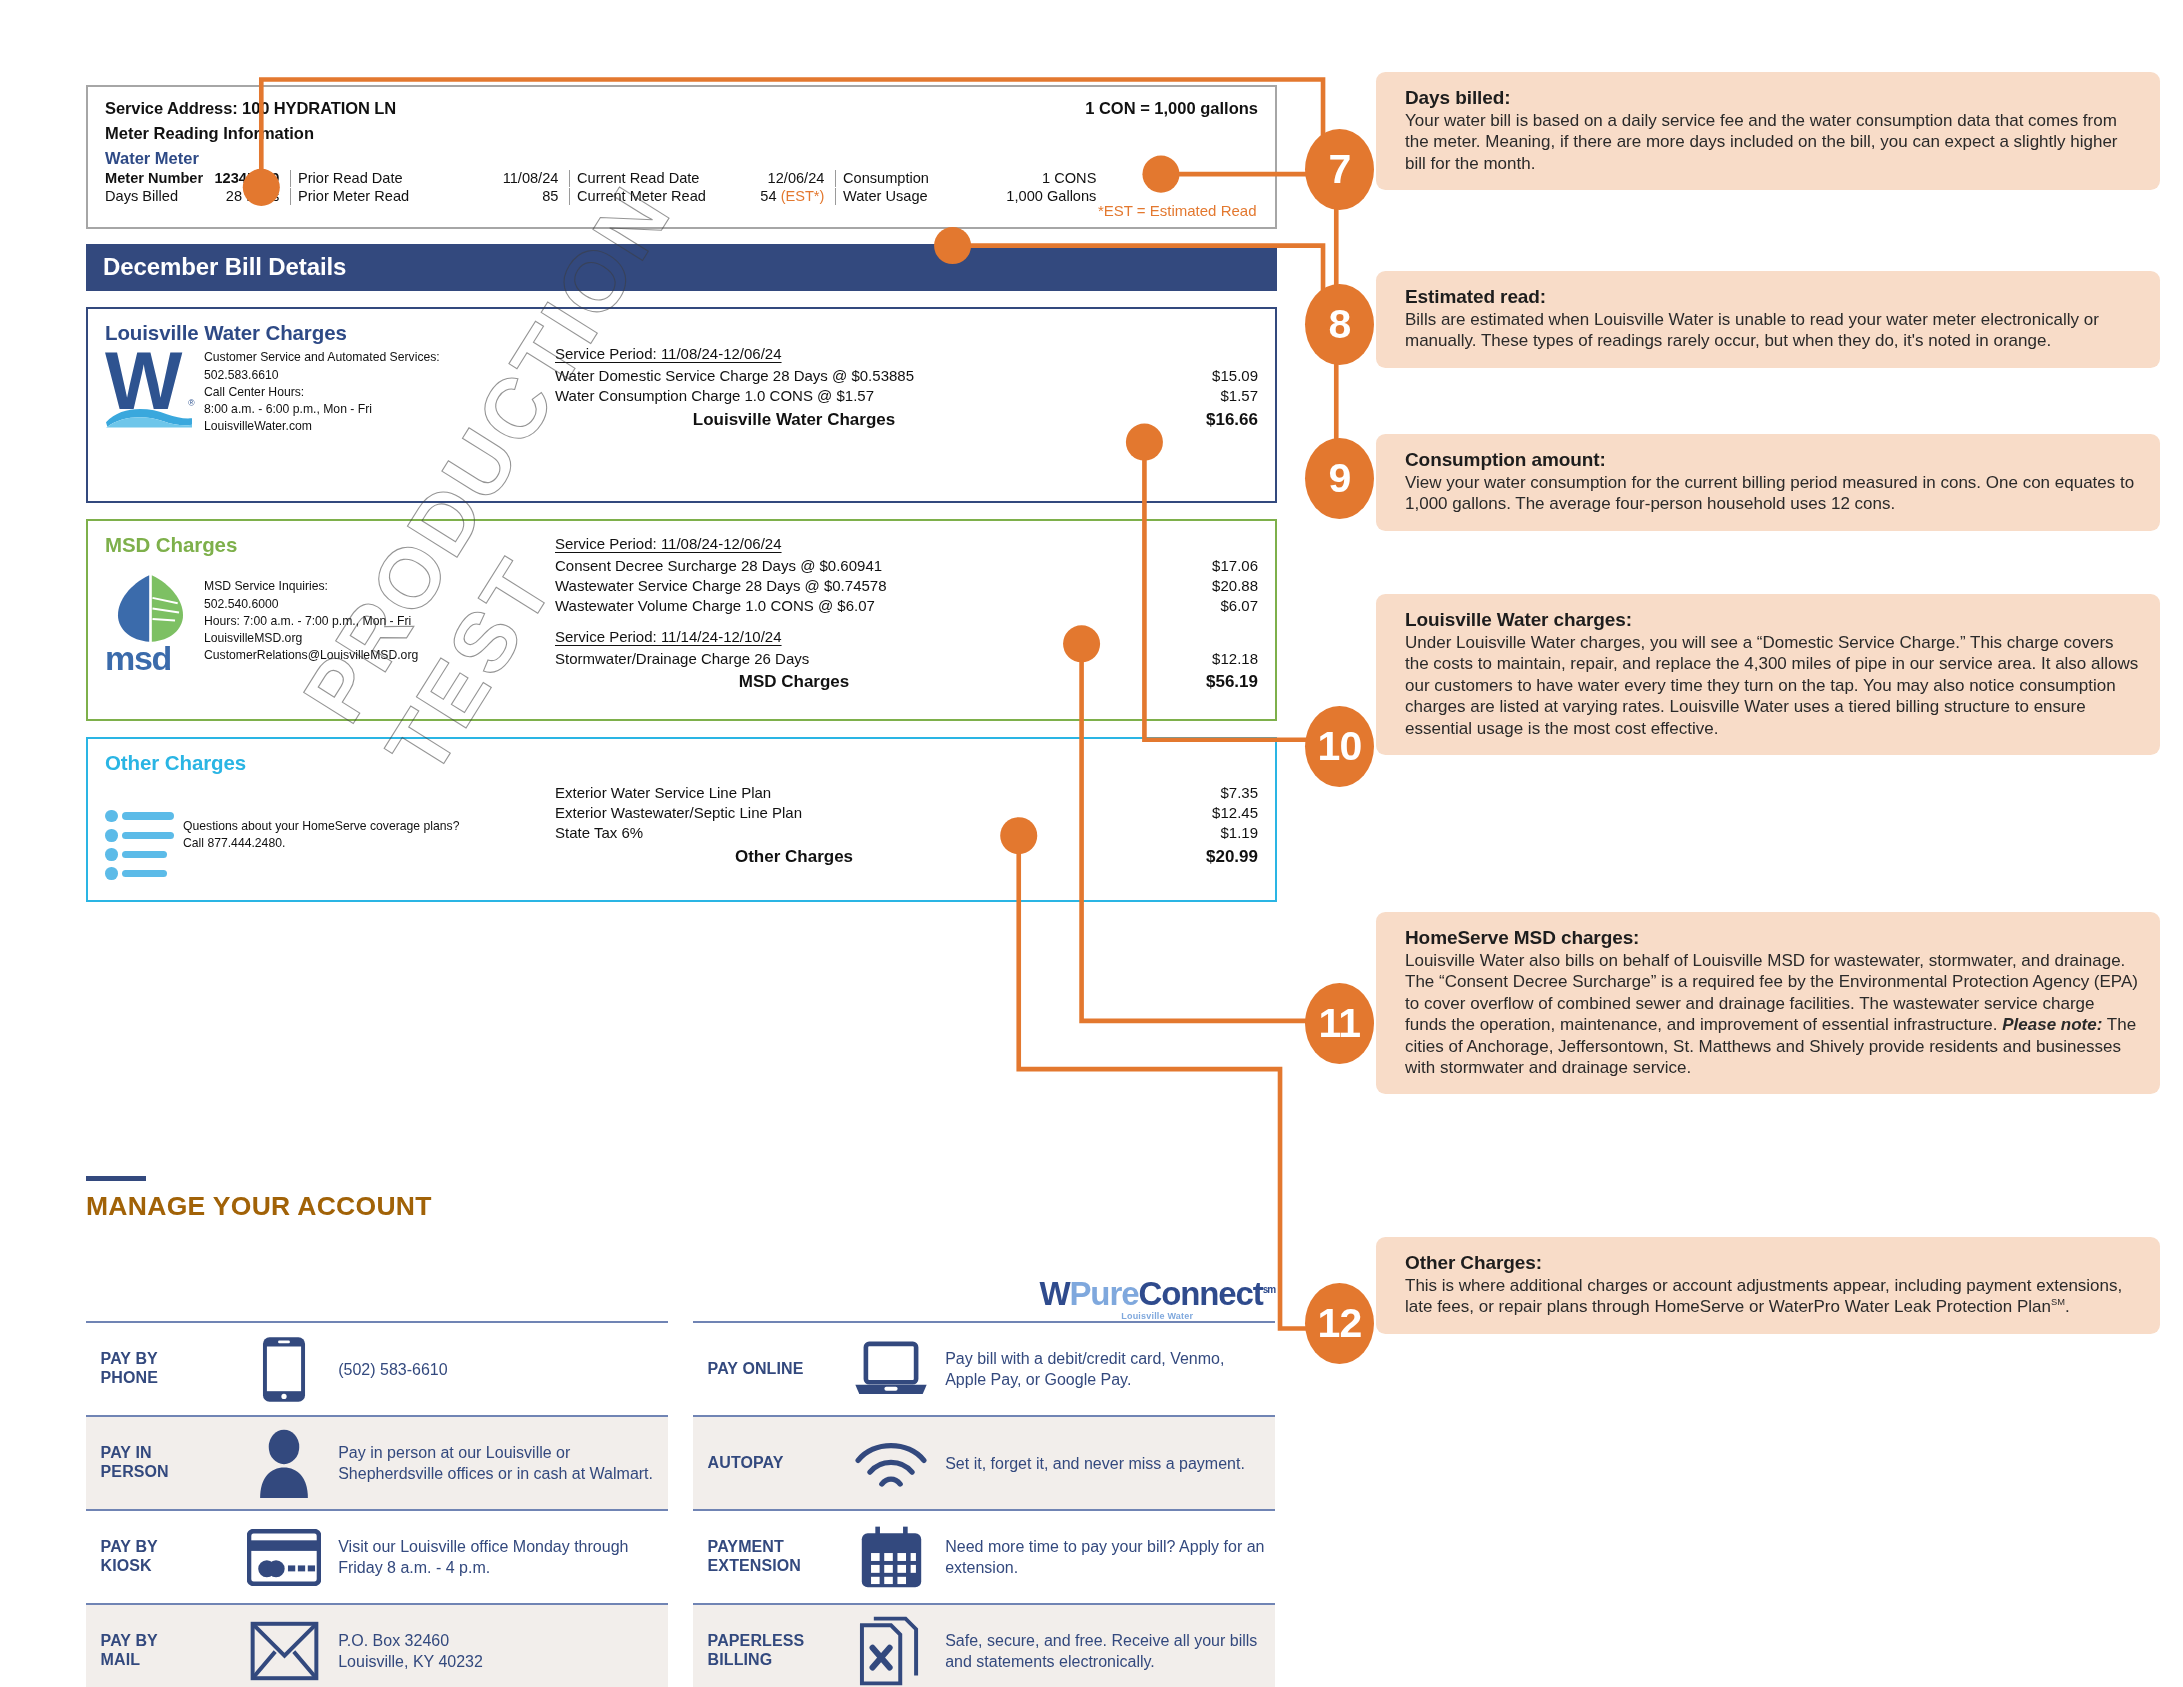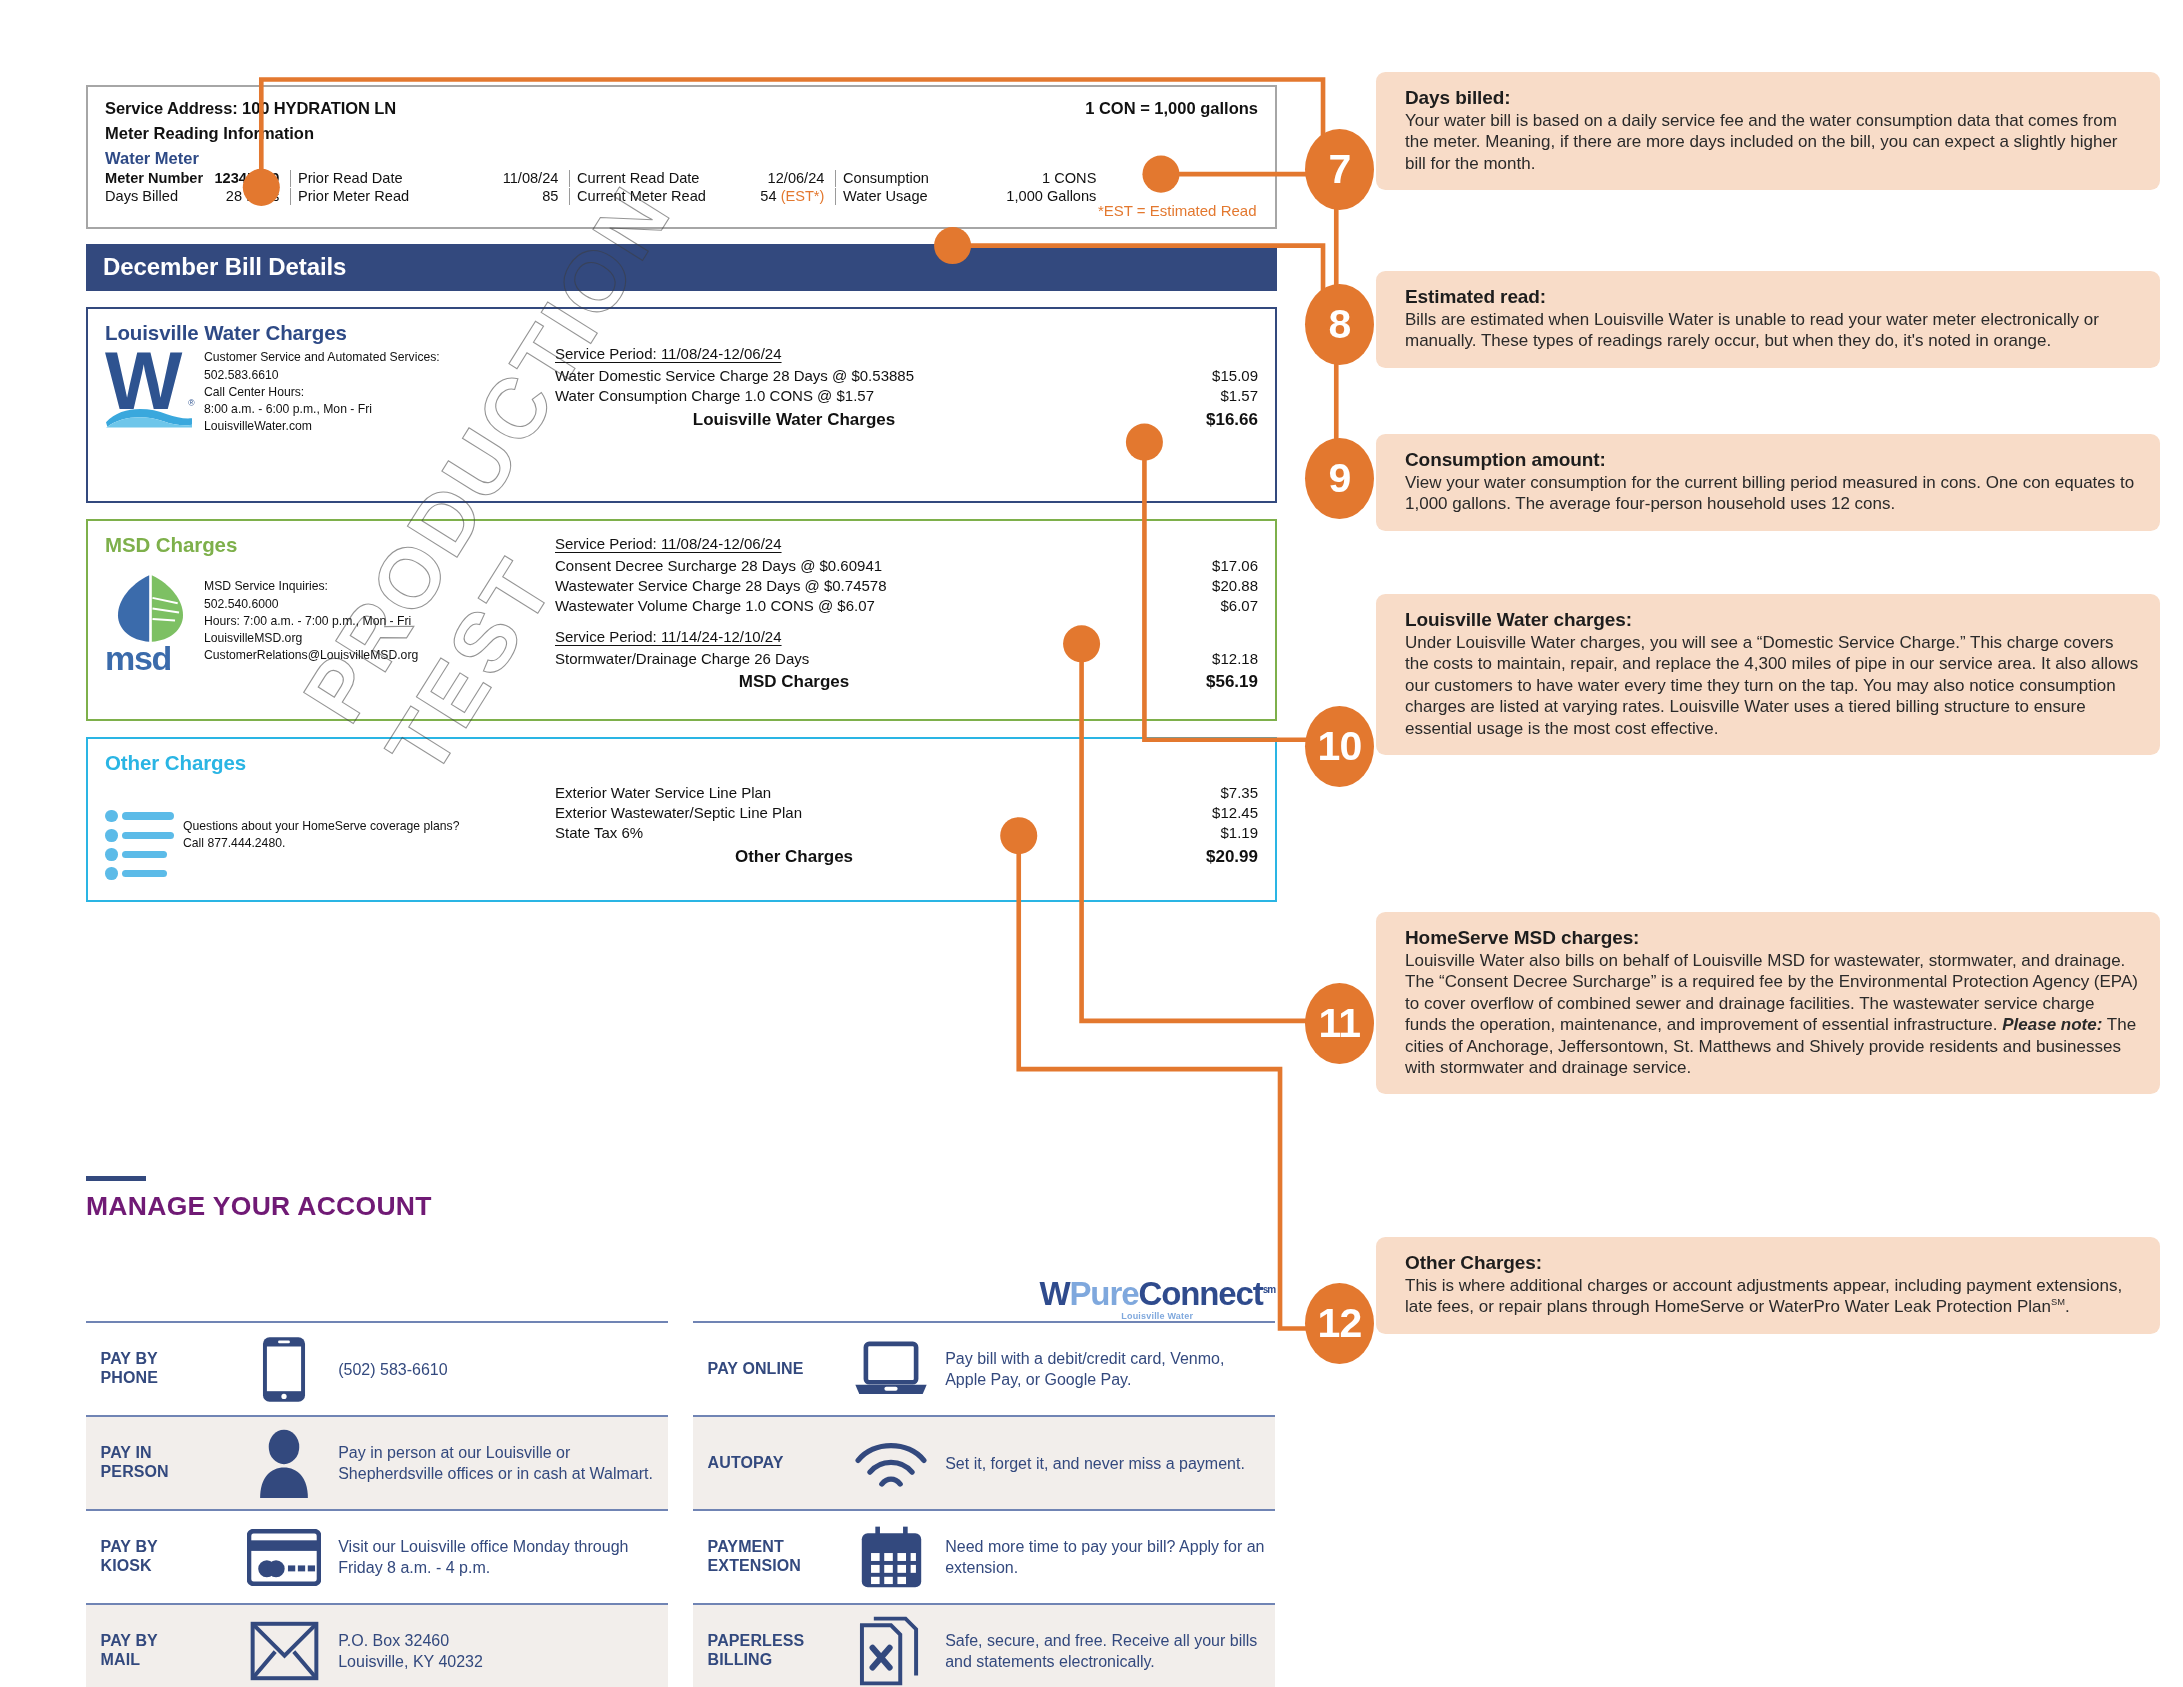--- a/index.html
+++ b/index.html
@@ -132,21 +132,21 @@
     color: transparent;
     -webkit-text-stroke: 1.1px rgba(60,60,60,0.55);
     line-height: 1.15;
     white-space: nowrap;
   }
 
   
   .mya-wrap { position: absolute; left: 86px; top: 1164px; width: 1197px; }
   .mya-rule { width: 60px; height: 4.6px; background: #33497e; margin-bottom: 10.6px; }
   .mya-title {
-    font-size: 26.5px; font-weight: bold; color: #701a75;
+    font-size: 26.5px; font-weight: bold; color: #a16207;
     letter-spacing: 0.3px; margin-bottom: 21px;
   }
   .pay-cols { display: flex; gap: 25px; }
   .pay-col { width: 582px; }
   .pc-head { height: 78px; display: flex; align-items: flex-end; justify-content: flex-end; }
   .pc-table { border-top: 2px solid #7084b4; }
   .pc-row {
     display: flex; align-items: center;
     border-bottom: 2px solid #7084b4;
     min-height: 94px;

